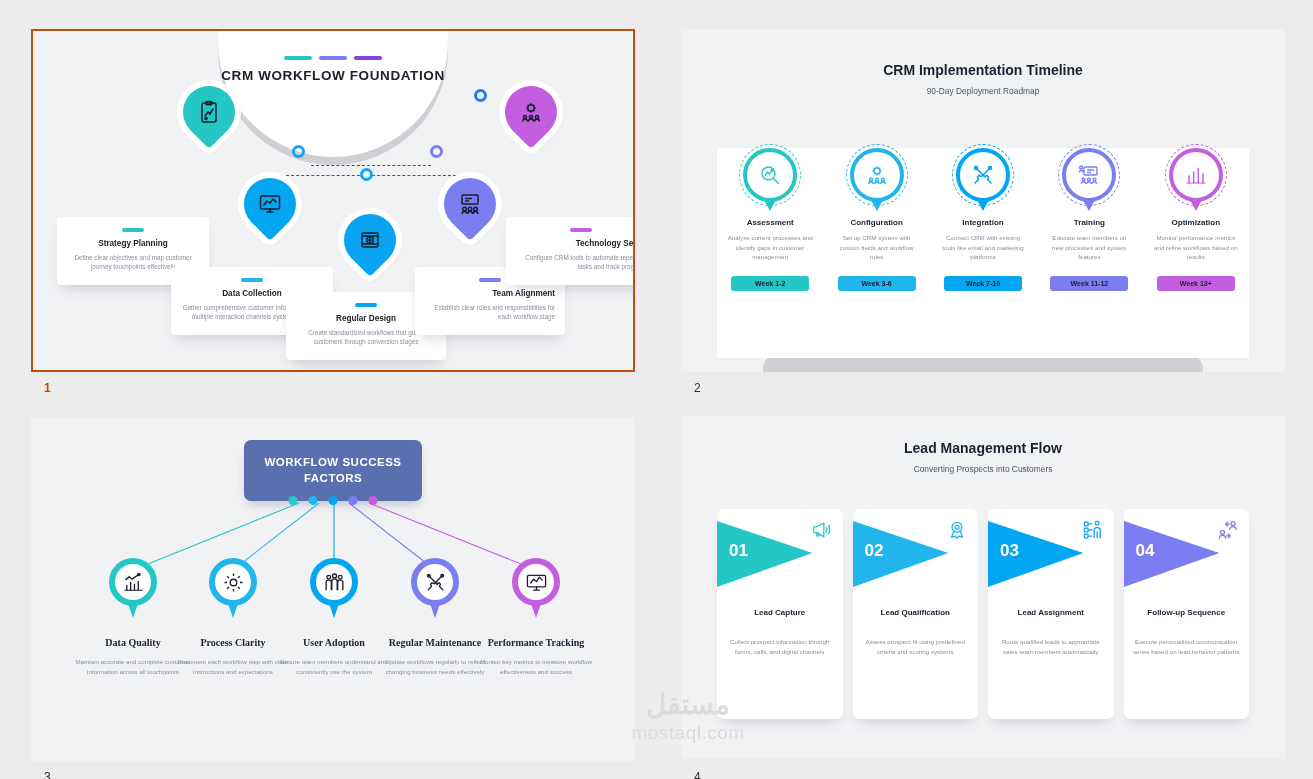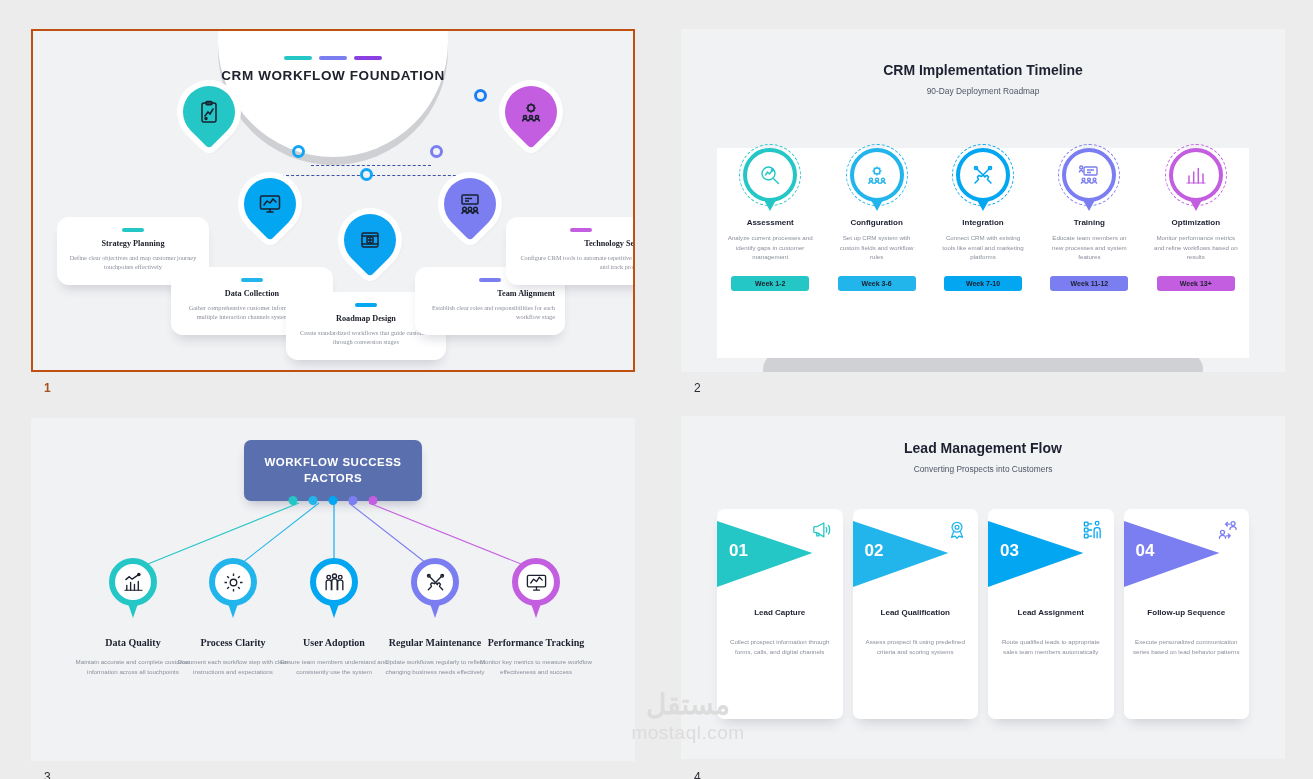--- a/index.html
+++ b/index.html
@@ -82,24 +82,23 @@
     box-shadow: 0 0 0 6px #ffffff, 0 3px 7px rgba(0,0,0,.14);
   }
   .tear .glyph {
     position: absolute; inset: 0; transform: rotate(45deg);
     display: flex; align-items: center; justify-content: center;
   }
   .tear .glyph svg { width: 24px; height: 24px; }
 
   .infocard {
     position: absolute; background: #ffffff;
-    border-radius: 12px; padding: 11px 10px 13px;
+    border-radius: 4px; padding: 11px 10px 13px;
     text-align: center;
     box-shadow: 0 8px 12px -5px rgba(30,35,60,.18);
-    font-family: Liberation Serif, serif;
   }
   .infocard .bar {
     width: 22px; height: 3.5px; border-radius: 2px; margin: 0 auto 7px;
   }
   .infocard h4 {
     font-size: 8.2px; font-weight: bold; color: #20232e; margin-bottom: 5px;
   }
   .infocard p {
     font-size: 6.3px; color: #8a8f9c; line-height: 1.55;
   }
@@ -313,21 +312,21 @@
     <div class="cardshadow" style="left:190px;top:308px;width:76px;"></div>
     <div class="infocard" style="left:138px;top:236px;width:162px;">
       <div class="bar" style="background:#22b5ec"></div>
       <h4>Data Collection</h4>
       <p>Gather comprehensive customer information from multiple interaction channels systematically</p>
     </div>
 
     <div class="cardshadow" style="left:273px;top:339px;width:76px;"></div>
     <div class="infocard" style="left:253px;top:261px;width:160px;">
       <div class="bar" style="background:#03a6f0"></div>
-      <h4>Roadmap Design</h4>
+      <h4>Regular Design</h4>
       <p>Create standardized workflows that guide customers through conversion stages</p>
     </div>
 
     <div class="cardshadow" style="left:382px;top:308px;width:76px;"></div>
     <div class="infocard" style="left:382px;top:236px;width:150px;text-align:right;">
       <div class="bar" style="background:#7b7ef0"></div>
       <h4>Team Alignment</h4>
       <p>Establish clear roles and responsibilities for each workflow stage</p>
     </div>
 

